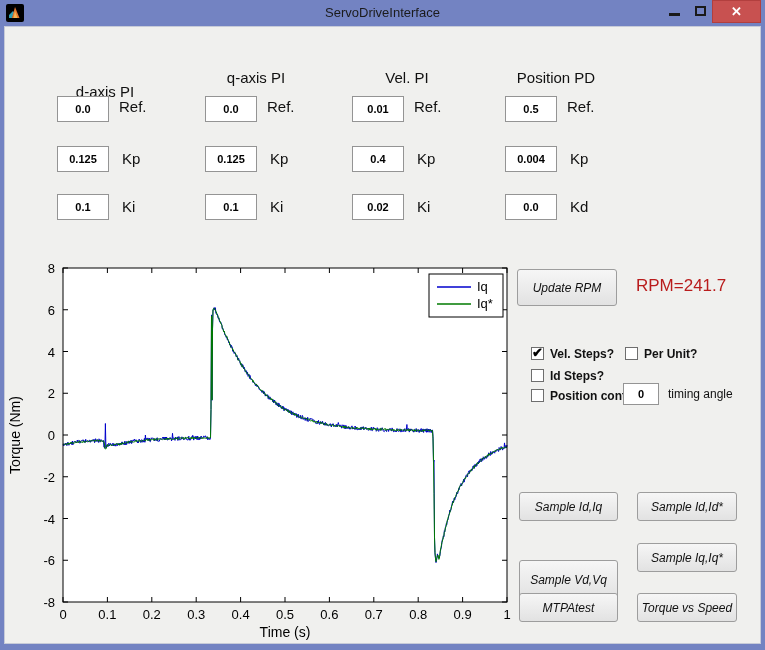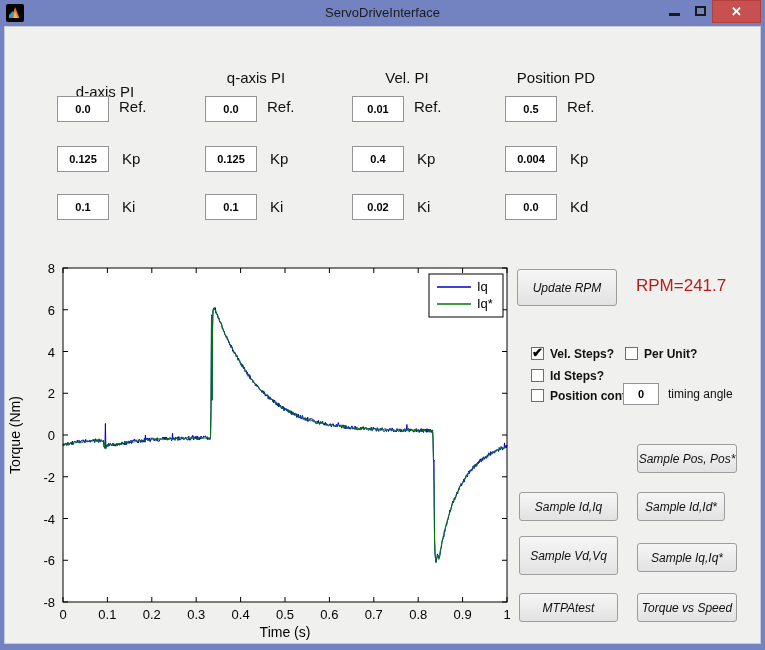--- a/index.html
+++ b/index.html
@@ -169,22 +169,21 @@
     <span class="cb" style="left:621px;top:321px"></span>
     <span class="cb-label" style="left:640px;top:321px">Per Unit?</span>
     <span class="cb" style="left:527px;top:343px"></span>
     <span class="cb-label" style="left:546px;top:343px">Id Steps?</span>
     <span class="cb" style="left:527px;top:363px"></span>
     <span class="cb-label" style="left:546px;top:363px">Position control</span>
 
     <input class="field" style="left: 619px; top: 357px; width: 36px; height: 22px;" value="0">
     <span class="small-label" style="left:664px;top:361px">timing angle</span>
 
-    <div class="btn" style="left:633px;top:418px;width:100px;height:29px">Sample Pos, Pos*</div>
     <div class="btn" style="left:515px;top:466px;width:99px;height:29px">Sample Id,Iq</div>
-    <div class="btn" style="left:633px;top:466px;width:88px;height:29px">Sample Id,Id*</div>
-    <div class="btn" style="left:515px;top:510px;width:99px;height:39px">Sample Vd,Vq</div>
+    <div class="btn" style="left:633px;top:466px;width:100px;height:29px">Sample Id,Id*</div>
+    <div class="btn" style="left:515px;top:534px;width:99px;height:39px">Sample Vd,Vq</div>
     <div class="btn" style="left:633px;top:517px;width:100px;height:29px">Sample Iq,Iq*</div>
     <div class="btn" style="left:515px;top:567px;width:99px;height:29px">MTPAtest</div>
     <div class="btn" style="left:633px;top:567px;width:100px;height:29px">Torque vs Speed</div>
 
   </div>
 </div>
 
 </body></html>

